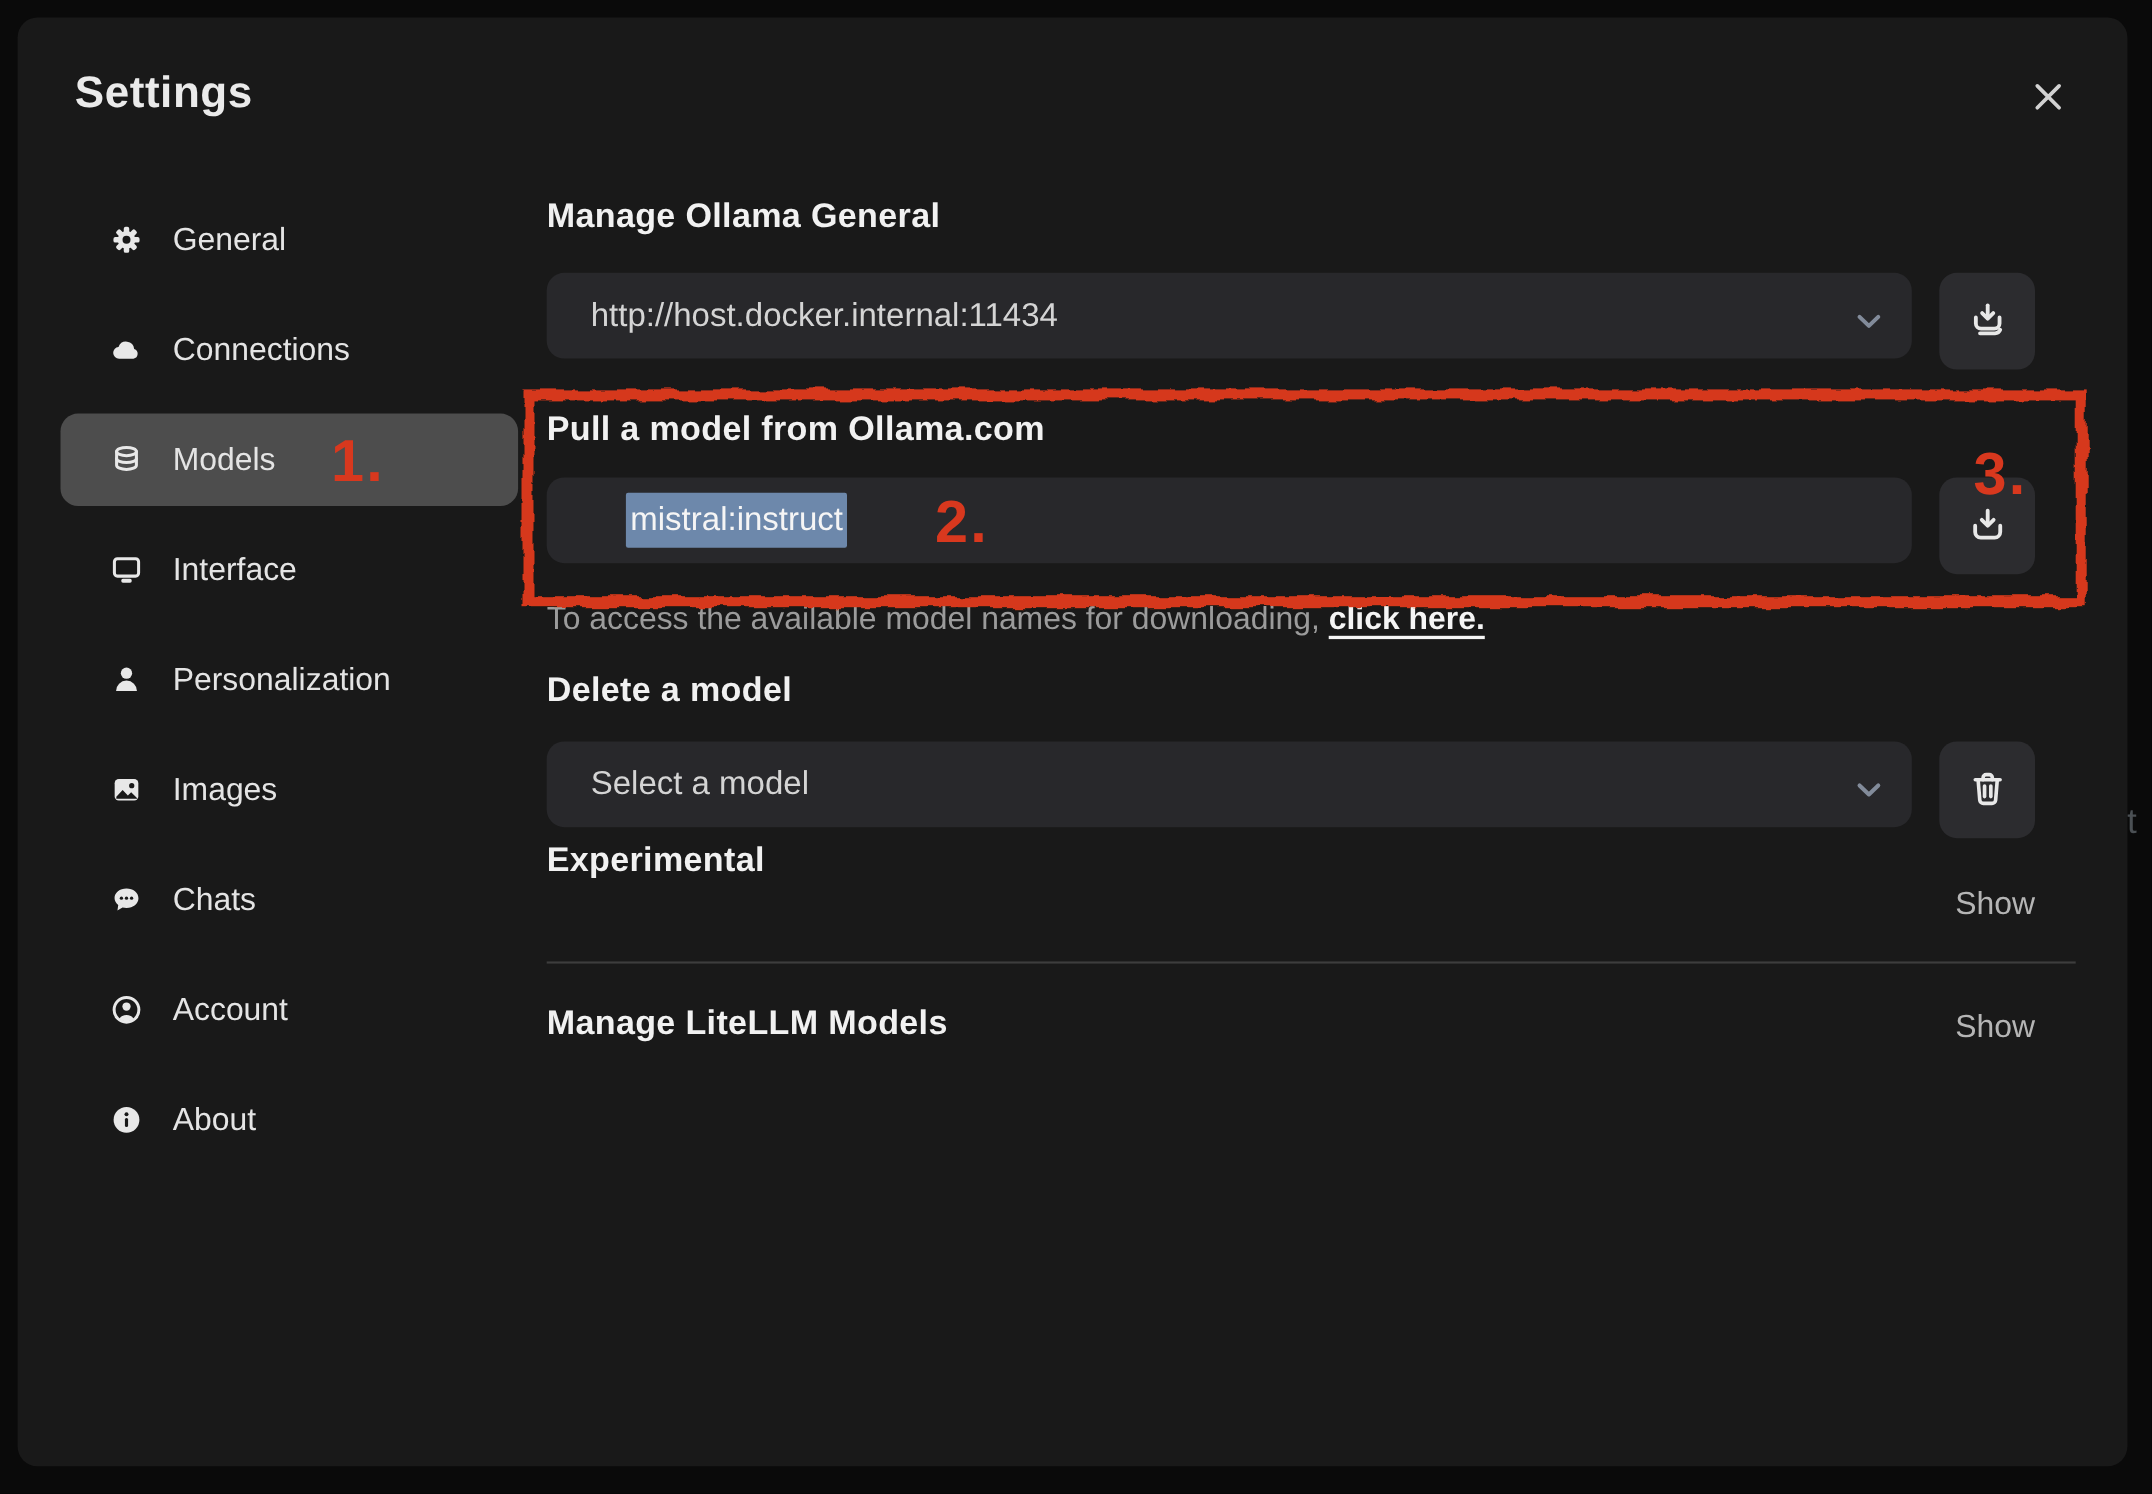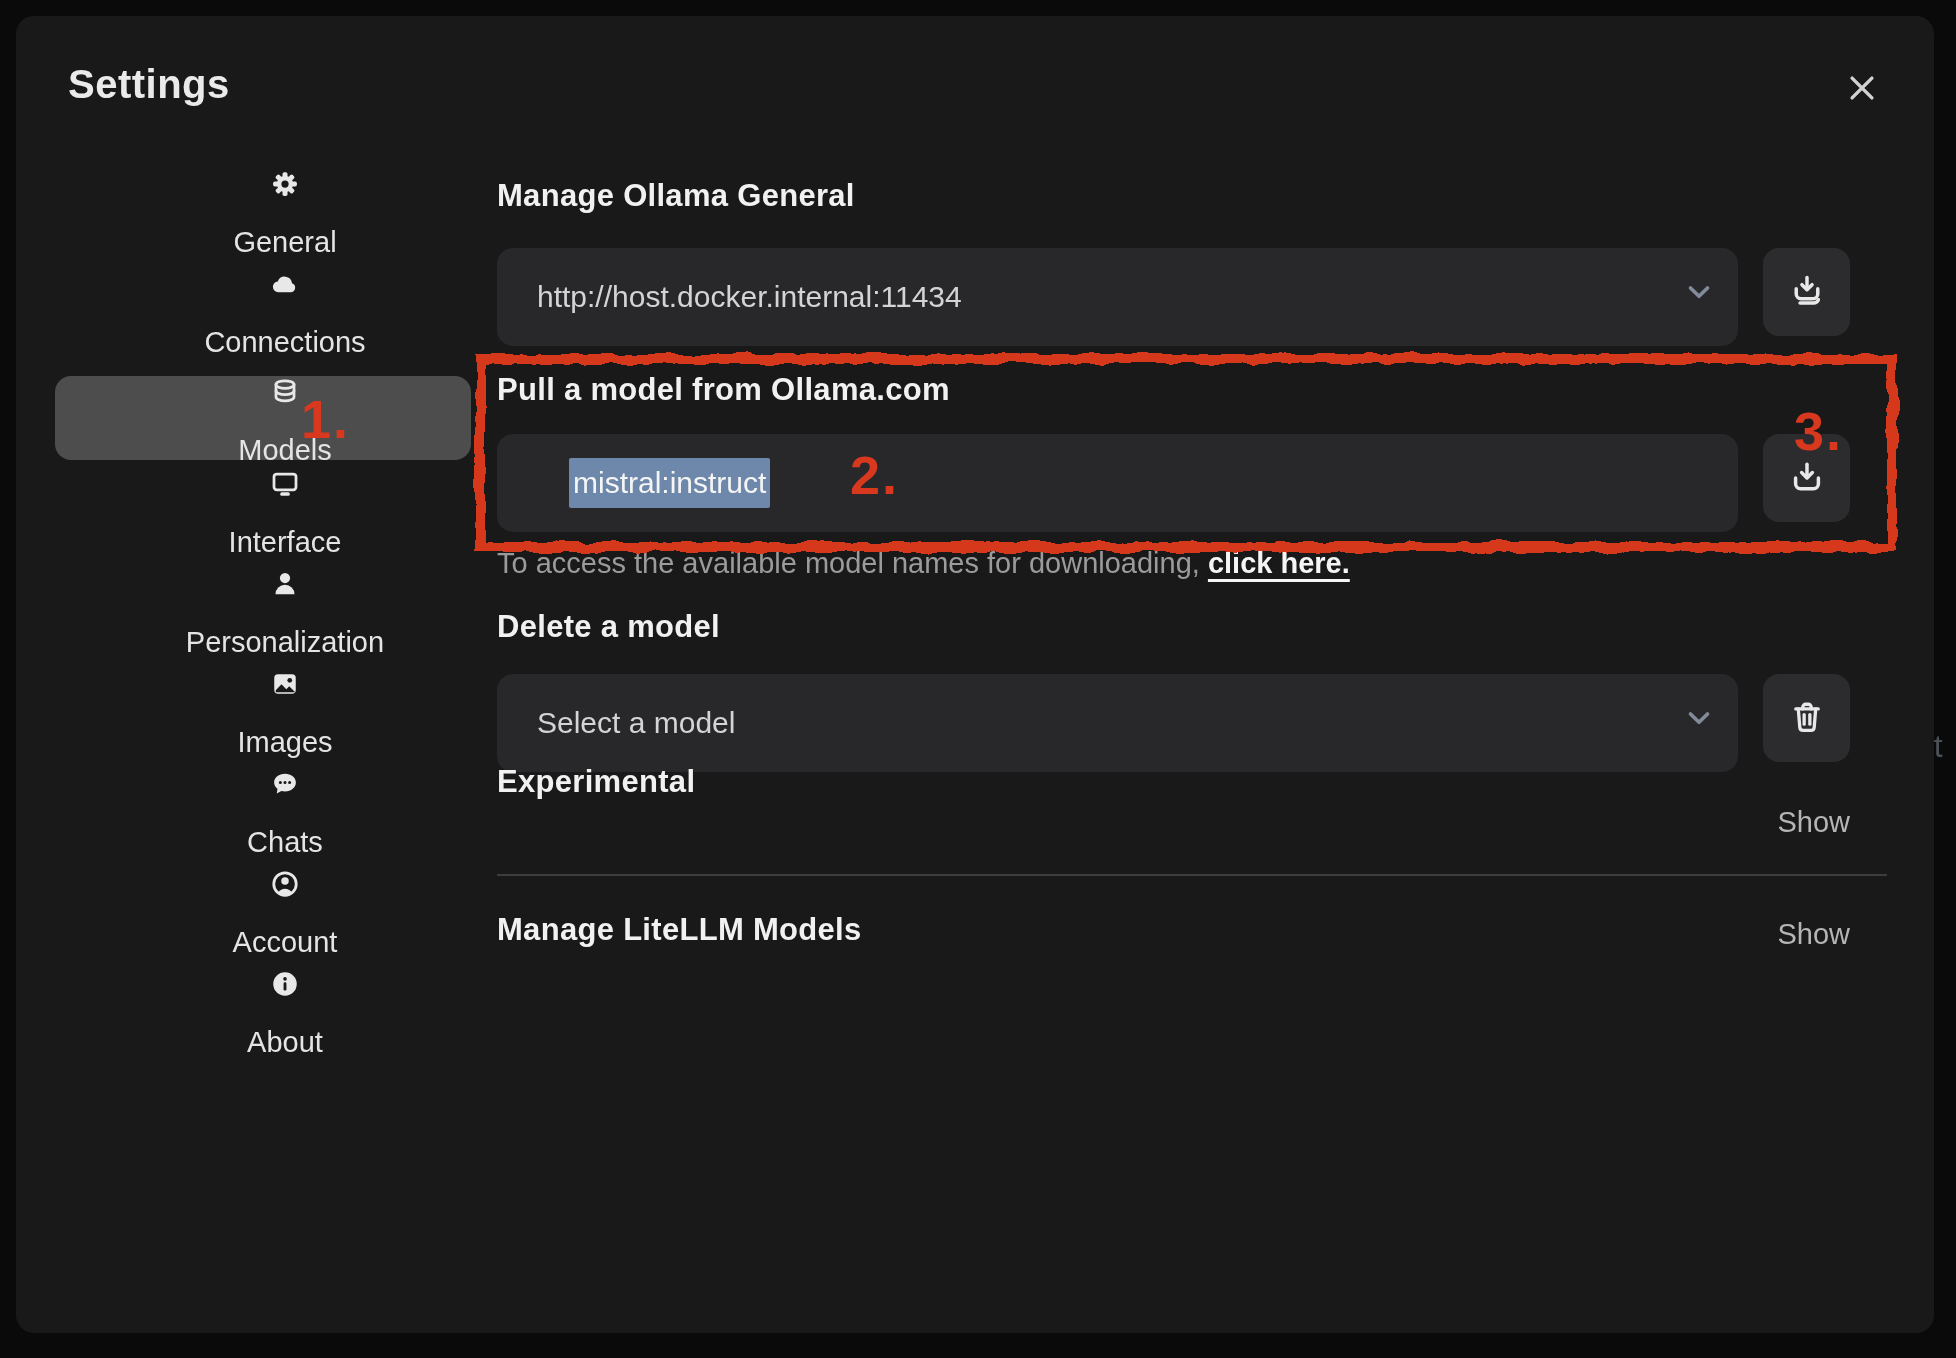--- a/index.html
+++ b/index.html
@@ -6,29 +6,29 @@
   .screen{position:relative;width:1956px;height:1358px;overflow:hidden;
           background:#0a0a0a;font-family:"Liberation Sans","DejaVu Sans",sans-serif;
           -webkit-font-smoothing:antialiased;}
   .bg-text{position:absolute;left:1922px;top:728px;font-size:32px;color:#4b5054;z-index:0;letter-spacing:1px;}
   .modal{position:absolute;left:16px;top:16px;width:1918px;height:1317px;
          background:var(--modal-bg,#191919);border-radius:18px;z-index:1;}
   .modal-title{position:absolute;left:52px;top:46px;font-size:40px;font-weight:700;color:#eaeaea;letter-spacing:.5px;}
   .close-btn{position:absolute;left:1822px;top:49px;width:48px;height:48px;display:flex;align-items:center;justify-content:center;cursor:pointer;background:none;border:none;padding:0;}
   
   .sidebar{position:absolute;left:39px;top:152px;width:416px;}
-  .side-row{height:100px;display:flex;align-items:center;padding-left:44px;gap:26px;border-radius:16px;position:relative;box-sizing:border-box;cursor:pointer;flex-direction:column;}
+  .side-row{height:100px;display:flex;align-items:center;padding-left:44px;gap:26px;border-radius:16px;position:relative;box-sizing:border-box;cursor:pointer;}
   .side-row.active{height:84px;margin:8px 0;background:var(--active-row-bg,#4d4d4d);}
   .side-label{font-size:29px;color:#e4e4e4;}
   .side-icon{width:32px;height:32px;flex:0 0 32px;display:flex;align-items:center;justify-content:center;}
   .annot{font-weight:700;color:var(--accent-red,#d8381e);font-size:54px;letter-spacing:2px;}
   .annot-1{position:absolute;left:246px;top:12px;}
   
   .heading{position:absolute;left:481px;font-size:31px;font-weight:700;color:#f1f1f1;letter-spacing:.3px;}
-  .select,.inputbox{position:absolute;left:481px;width:1241px;height:98px;background:var(--control-bg,#28282b);
+  .select,.inputbox{position:absolute;left:481px;width:1241px;height:78px;background:var(--control-bg,#28282b);
           border-radius:16px;box-sizing:border-box;display:flex;align-items:center;padding:0 70px 0 40px;cursor:pointer;}
   .select-value{font-size:30px;color:#d4d4d4;white-space:nowrap;overflow:hidden;}
   .chevron{position:absolute;right:22px;top:27px;width:34px;height:34px;}
   .sq-btn{position:absolute;left:1747px;width:87px;height:88px;background:#2c2c2f;border:none;border-radius:16px;
           display:flex;align-items:center;justify-content:center;cursor:pointer;padding:0;}
   .sel-text{display:inline-block;background:var(--selection-blue,#6d88ab);color:#f5f5f5;font-size:30px;
             line-height:50px;padding:0 4px;border-radius:2px;margin-left:32px;}
   .annot-2{position:absolute;left:834px;top:428px;z-index:3;}
   .annot-3{position:absolute;left:1778px;top:384px;z-index:3;}
   .helper{position:absolute;left:481px;top:531px;font-size:29px;color:#9b9b9b;}

